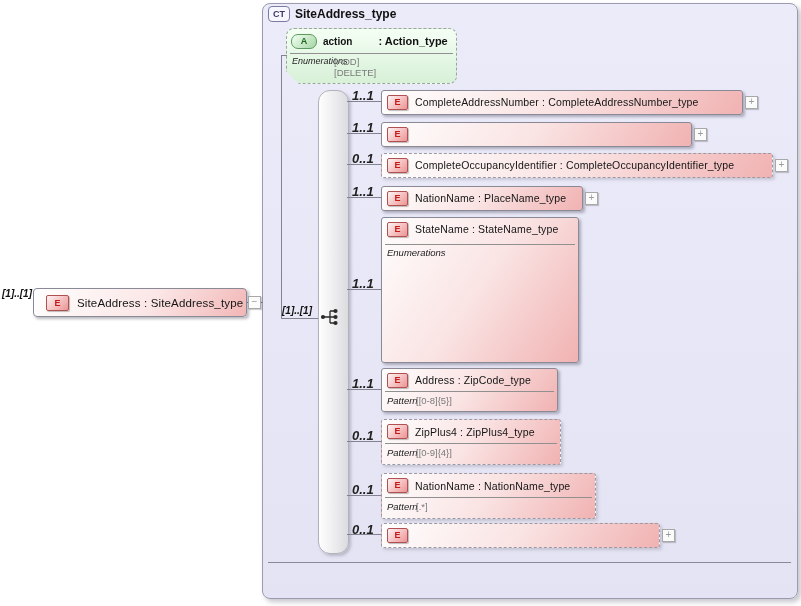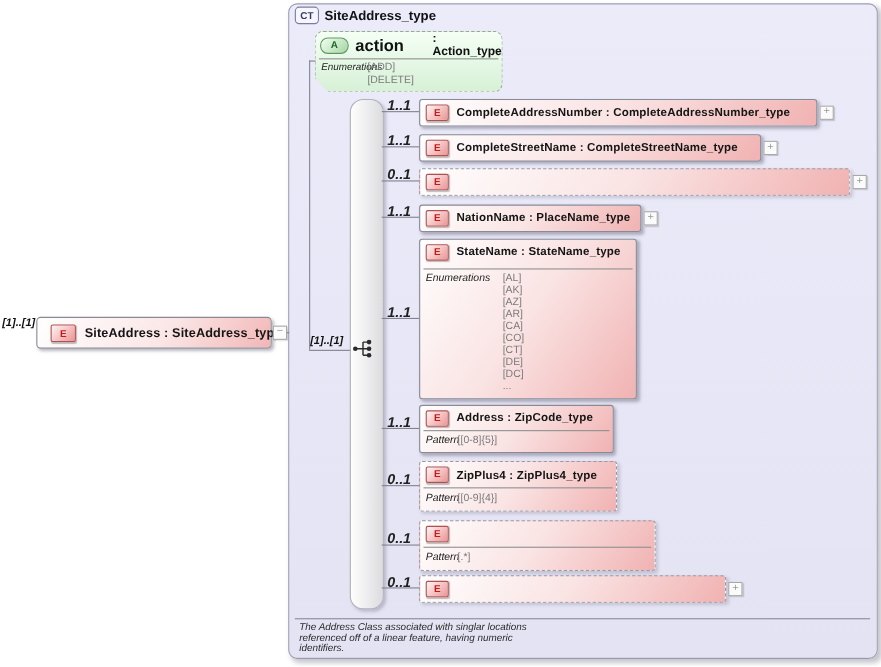--- a/index.html
+++ b/index.html
@@ -17,40 +17,40 @@
   .ct-title{position:absolute;left:295px;top:7px;font-size:12px;font-weight:bold;color:#111;}
 
   
   .ebox{position:absolute;
     background:linear-gradient(125deg,#fffefe 0%,#fae3e3 50%,#f1b2b2 100%);
     border:1px solid #8a8a96;border-radius:3px;
     box-shadow:2px 2px 3px rgba(80,80,100,.40);}
   .ebox.dashed{border-style:dashed;border-color:#9a9aa6;
     box-shadow:2px 2px 3px rgba(80,80,100,.22);}
   .ehead{height:22px;display:flex;align-items:center;padding:0 5px;gap:7px;}
-  .elabel{font-weight:bold;font-size:10.5px;color:#151515;white-space:nowrap;letter-spacing:.15px;text-align:right;}
+  .elabel{font-weight:normal;font-size:10.5px;color:#151515;white-space:nowrap;letter-spacing:.15px;text-align:right;}
   .badge-e{flex:0 0 auto;width:19px;height:13px;border:1px solid #b05050;border-radius:2px;
     background:linear-gradient(135deg,#fff4f4,#ec9494);
     color:#c41a1a;font-size:9px;font-weight:bold;text-align:center;line-height:13px;
     box-shadow:1px 1px 1px rgba(0,0,0,.25);}
   .isep{position:absolute;left:3px;right:3px;top:22px;border-top:1px solid #909090;}
   .facet{position:absolute;left:5px;right:3px;display:flex;font-size:9.5px;color:#222;}
   .facet .fl{font-style:italic;flex:0 0 auto;}
   .facet .fvs{display:flex;flex-direction:column;color:#7a7a7a;font-size:9.5px;line-height:11px;}
 
   
   .abox{position:absolute;left:286px;top:28px;width:169px;height:54px;
     background:linear-gradient(to bottom,#f5fff5 0%,#d7f0d7 100%);
     border:1px dashed #99a699;border-radius:8px 8px 8px 0;
     clip-path:polygon(0 0,100% 0,100% 100%,13px 100%,0 calc(100% - 13px));}
   .badge-a{flex:0 0 auto;width:24px;height:13px;border:1px solid #5d995d;border-radius:7px;
     background:linear-gradient(135deg,#f2fff2,#a4d6a4);
     color:#1f661f;font-size:9px;font-weight:bold;text-align:center;line-height:13px;}
   .ahead{height:24px;display:flex;align-items:center;padding:0 4px;gap:6px;}
-  .aname{font-weight:bold;font-size:15px;color:#111;}
+  .aname{font-weight:bold;font-size:10px;color:#111;}
   .atype{font-weight:bold;font-size:11px;color:#111;margin-left:20px;}
   .abox .isep{top:24px;}
 
   
   .ln{position:absolute;background:#828290;}
   .seq-bar{position:absolute;left:318px;top:90px;width:29px;height:462px;
     background:linear-gradient(to right,#fefefe 0%,#ececee 55%,#dcdce0 100%);
     border:1px solid #b2b2ba;border-radius:12px;
     box-shadow:2px 2px 3px rgba(80,80,100,.30);}
   .seq-icon{position:absolute;left:319px;top:307px;width:24px;height:20px;}
@@ -148,60 +148,48 @@
     <div class="ehead">
         <span class="badge-e">E</span>
       <span class="elabel">CompleteAddressNumber : CompleteAddressNumber_type</span>
       </div>
   </div>
   <div class="pm" style="left:745px;top:96px;">+</div>
 
   <div class="ebox" style="left:381px;top:122px;width:309px;height:23px;">
     <div class="ehead">
         <span class="badge-e">E</span>
-      <span class="elabel">CompleteStreetName : CompleteStreetName_type</span>
       </div>
   </div>
   <div class="pm" style="left:694px;top:128px;">+</div>
 
   <div class="ebox dashed" style="left:381px;top:153px;width:390px;height:23px;">
     <div class="ehead">
         <span class="badge-e">E</span>
+      <span class="elabel">CompleteOccupancyIdentifier : CompleteOccupancyIdentifier_type</span>
       </div>
   </div>
   <div class="pm" style="left:775px;top:159px;">+</div>
 
   <div class="ebox" style="left:381px;top:186px;width:200px;height:23px;">
     <div class="ehead">
         <span class="badge-e">E</span>
       <span class="elabel">NationName : PlaceName_type</span>
       </div>
   </div>
   <div class="pm" style="left:585px;top:192px;">+</div>
 
   <div class="ebox" style="left:381px;top:217px;width:196px;height:144px;">
     <div class="ehead">
         <span class="badge-e">E</span>
       <span class="elabel">StateName : StateName_type</span>
       </div>
     <div class="isep" style="top:26px;"></div>
     <div class="facet" style="top:29px;">
       <span class="fl" style="width:70px;">Enumerations</span>
-      <div class="fvs">
-        <span>[AL]</span>
-        <span>[AK]</span>
-        <span>[AZ]</span>
-        <span>[AR]</span>
-        <span>[CA]</span>
-        <span>[CO]</span>
-        <span>[CT]</span>
-        <span>[DE]</span>
-        <span>[DC]</span>
-        <span>...</span>
-      </div>
     </div>
   </div>
 
   <div class="ebox" style="left:381px;top:368px;width:175px;height:42px;">
     <div class="ehead">
         <span class="badge-e">E</span>
       <span class="elabel">Address : ZipCode_type</span>
       </div>
     <div class="isep"></div>
     <div class="facet" style="top:26px;">
@@ -222,37 +210,33 @@
       <span class="fl" style="width:29px;">Pattern</span>
       <div class="fvs">
           <span>[[0-9]{4}]</span>
         </div>
     </div>
   </div>
 
   <div class="ebox dashed" style="left:381px;top:473px;width:213px;height:44px;">
     <div class="ehead" style="height:23px;">
         <span class="badge-e">E</span>
+      <span class="elabel">NationName : NationName_type</span>
       </div>
     <div class="isep" style="top:23px;"></div>
     <div class="facet" style="top:27px;">
       <span class="fl" style="width:29px;">Pattern</span>
       <div class="fvs">
           <span>[.*]</span>
         </div>
     </div>
   </div>
 
   <div class="ebox dashed" style="left:381px;top:523px;width:277px;height:23px;">
     <div class="ehead">
         <span class="badge-e">E</span>
       </div>
   </div>
   <div class="pm" style="left:662px;top:529px;">+</div>
 
   <div class="anno-sep"></div>
-  <div class="anno">
-    <div>The Address Class associated with singlar locations</div>
-    <div>referenced off of a linear feature, having numeric</div>
-    <div>identifiers.</div>
-  </div>
 
 </div>
 
 </body></html>

